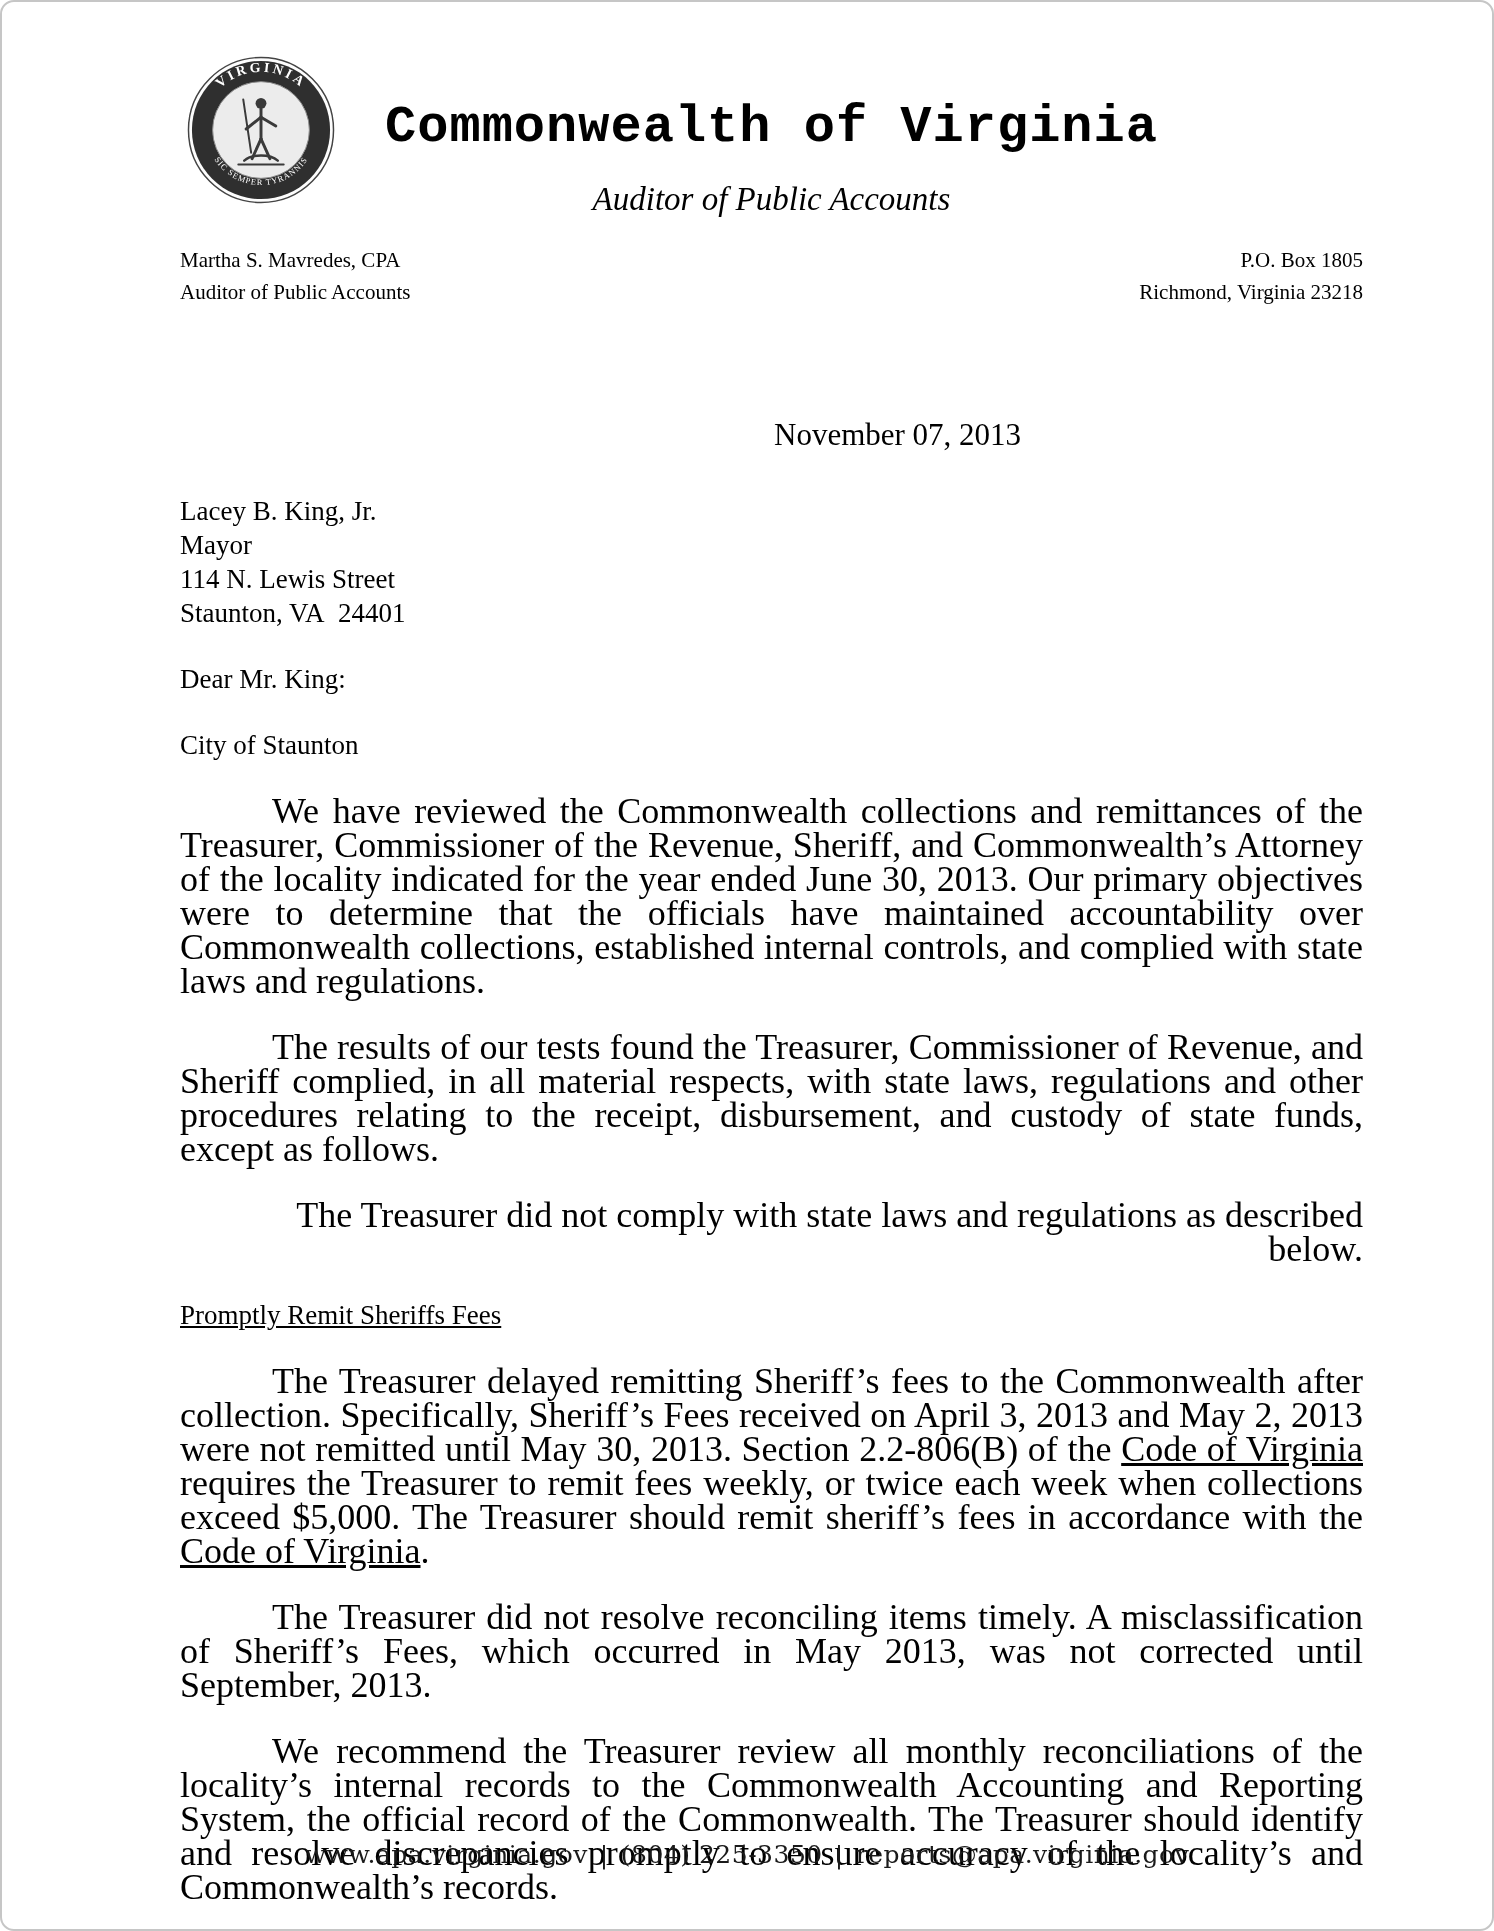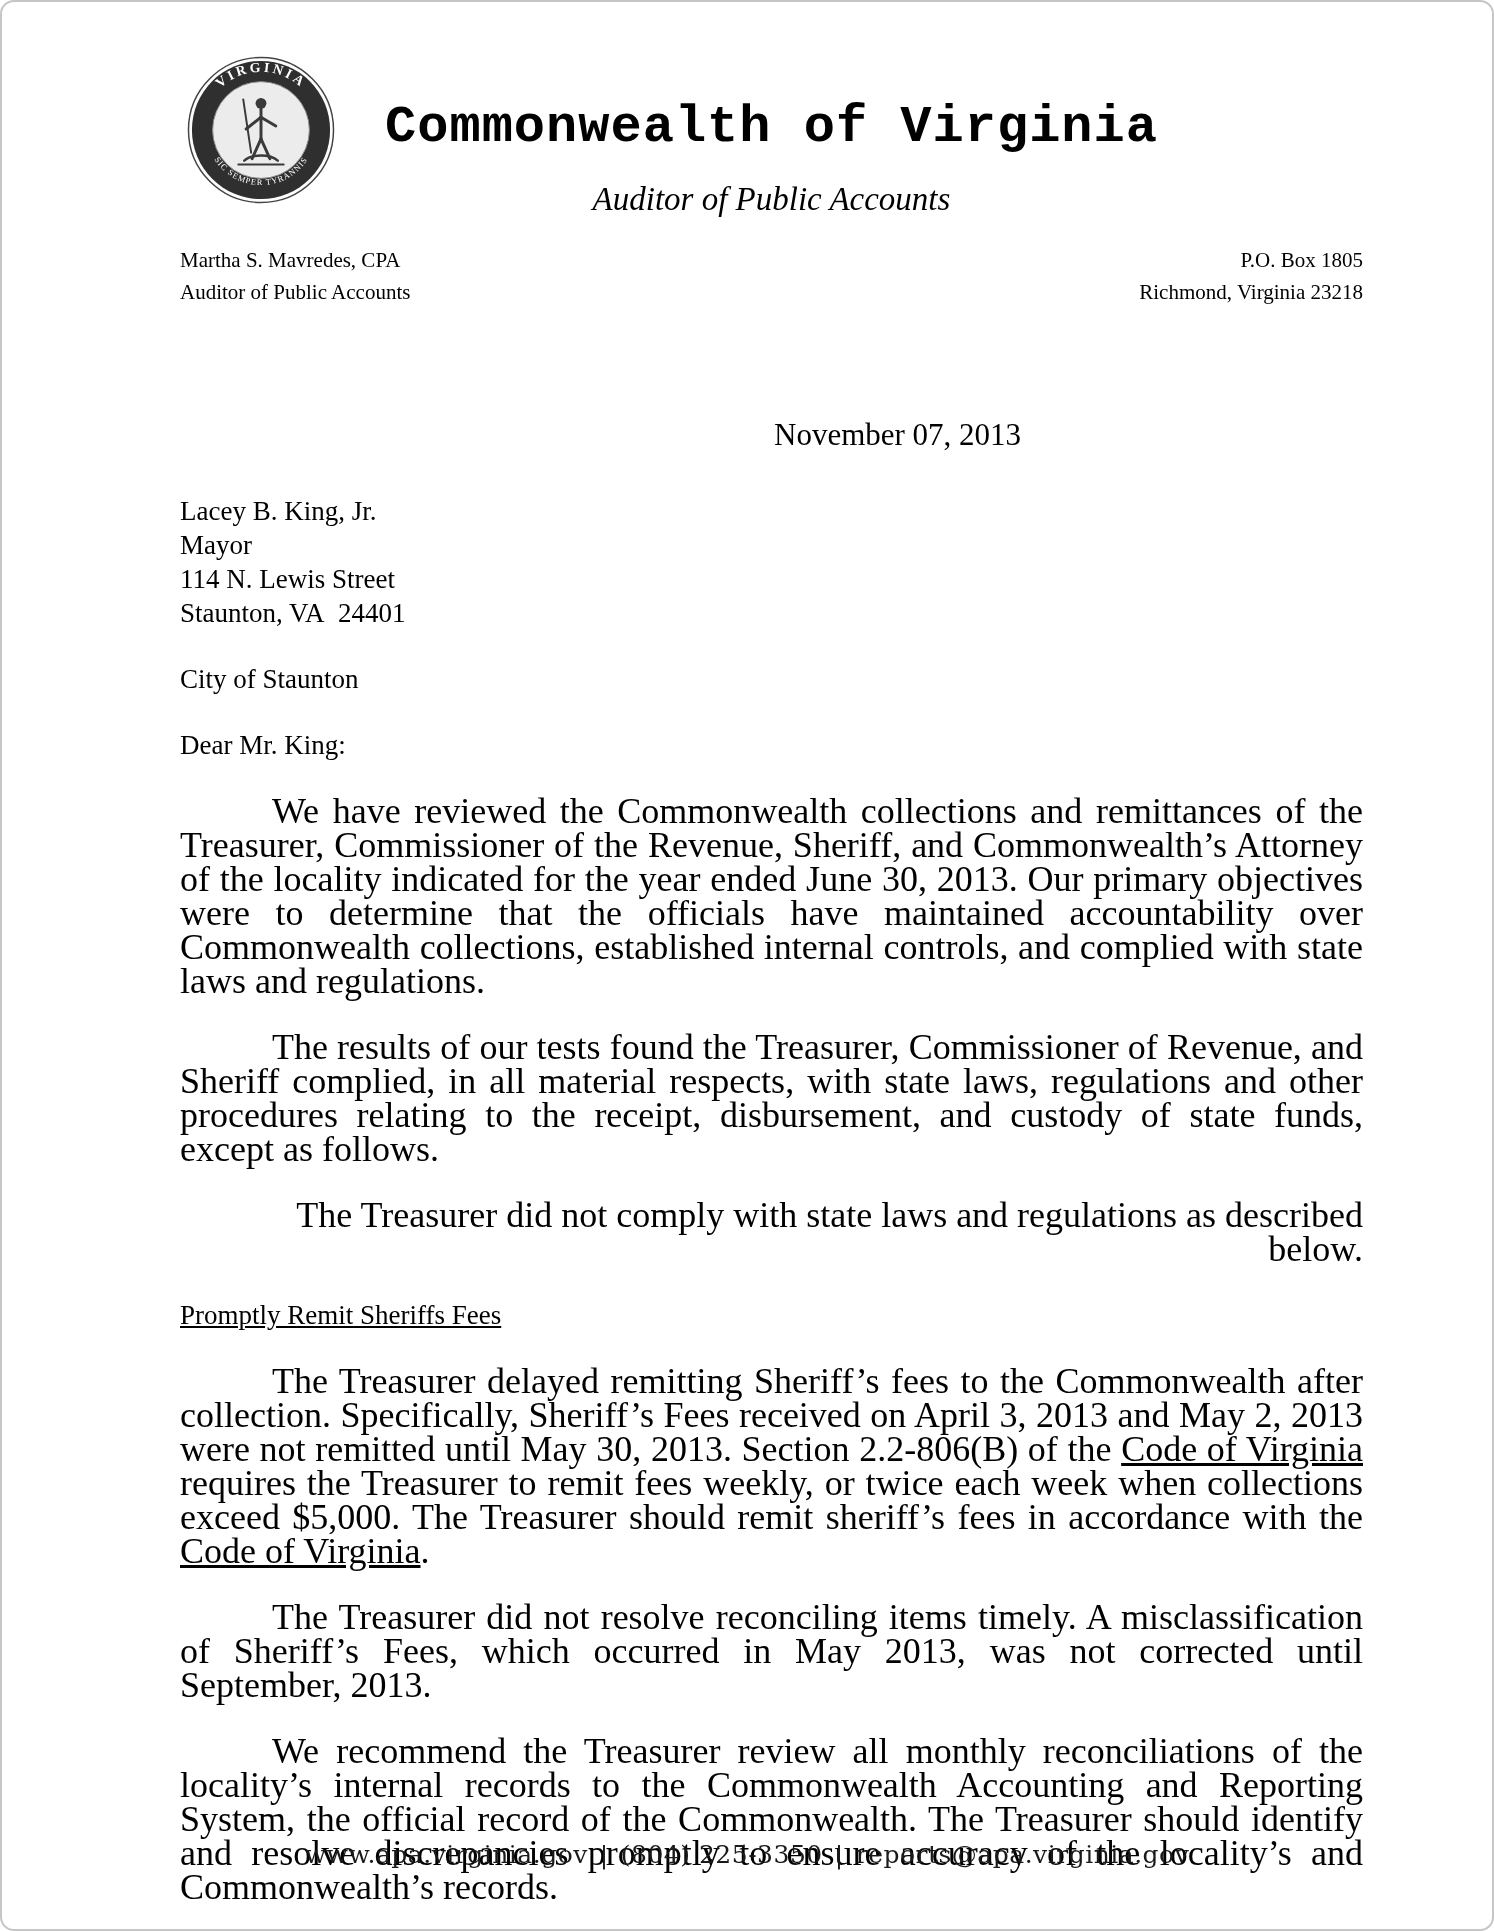--- a/index.html
+++ b/index.html
@@ -129,23 +129,23 @@
 
   <div class="date">November 07, 2013</div>
 
   <div class="recipient">
     <div>Lacey B. King, Jr.</div>
     <div>Mayor</div>
     <div>114 N. Lewis Street</div>
     <div>Staunton, VA&nbsp; 24401</div>
   </div>
 
+  <div class="block">Dear Mr. King:</div>
+
   <div class="block">City of Staunton</div>
-
-  <div class="block">Dear Mr. King:</div>
 
   <p class="body-par">We have reviewed the Commonwealth collections and remittances of the Treasurer, Commissioner of the Revenue, Sheriff, and Commonwealth’s Attorney of the locality indicated for the year ended June 30, 2013. Our primary objectives were to determine that the officials have maintained accountability over Commonwealth collections, established internal controls, and complied with state laws and regulations.</p>
 
   <p class="body-par">The results of our tests found the Treasurer, Commissioner of Revenue, and Sheriff complied, in all material respects, with state laws, regulations and other procedures relating to the receipt, disbursement, and custody of state funds, except as follows.</p>
 
   <p class="body-par no-indent">The Treasurer did not comply with state laws and regulations as described below.</p>
 
   <div class="heading">Promptly Remit Sheriffs Fees</div>
 
   <p class="body-par"><span>The Treasurer delayed remitting Sheriff’s fees to the Commonwealth after collection. Specifically, Sheriff’s Fees received on April 3, 2013 and May 2, 2013 were not remitted until May 30, 2013.  Section 2.2-806(B) of the </span><span class="u">Code of Virginia</span><span> requires the Treasurer to remit fees weekly, or twice each week when collections exceed $5,000.  The Treasurer should remit sheriff’s fees in accordance with the </span><span class="u">Code of Virginia</span><span>.</span></p>

